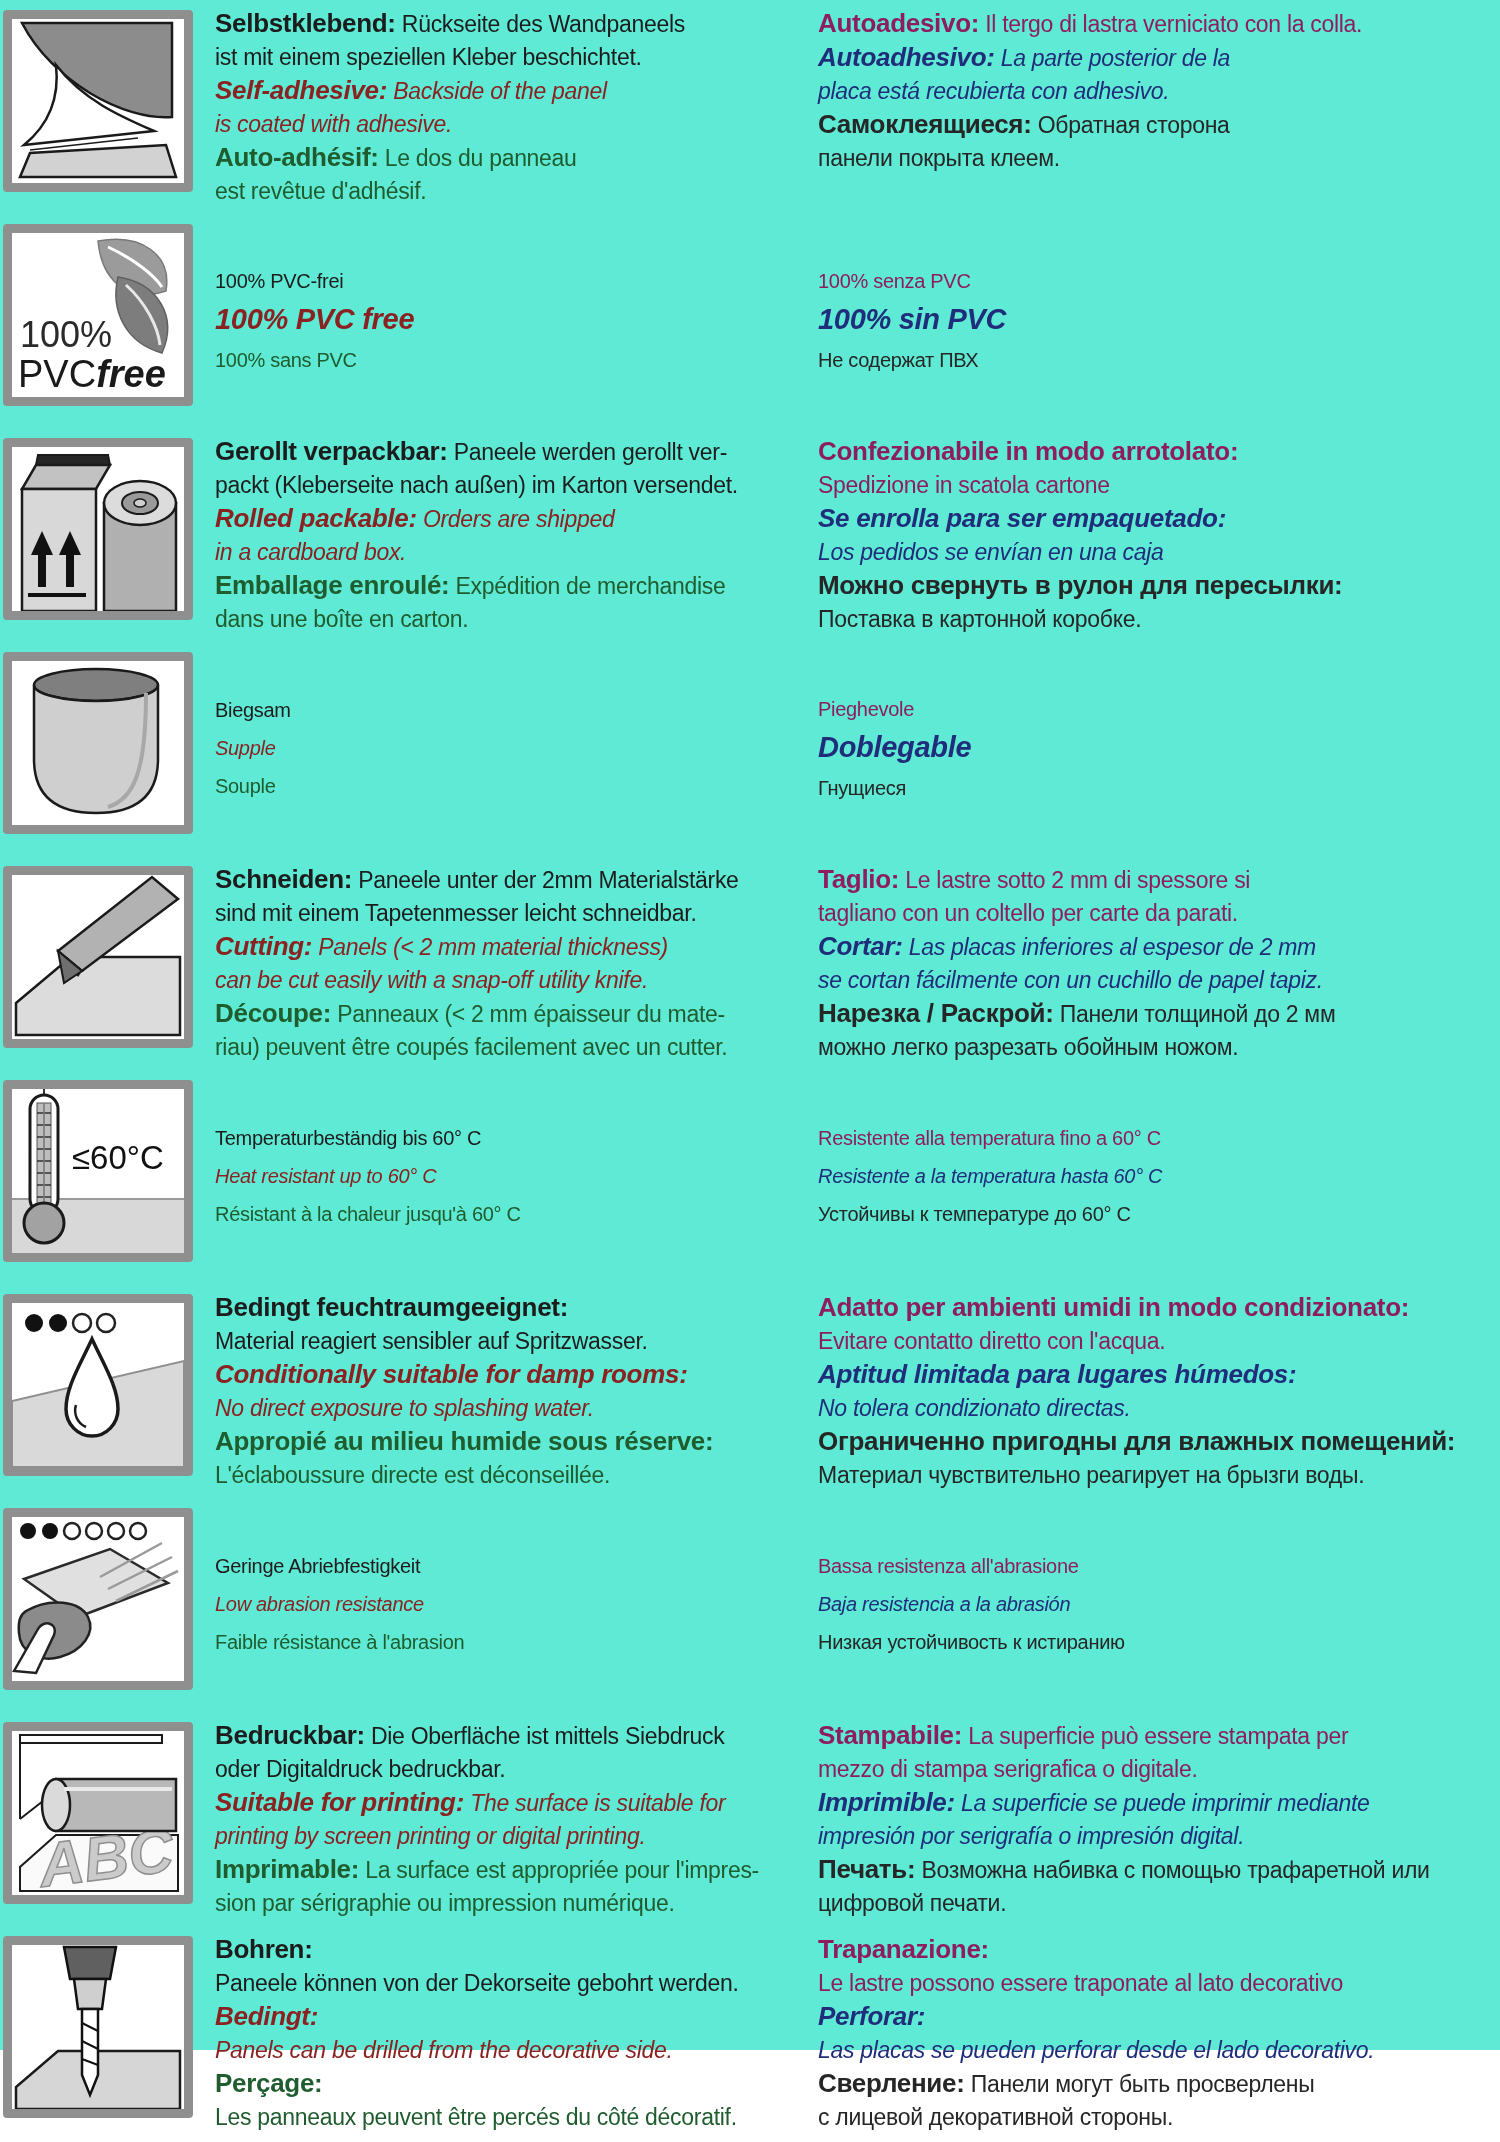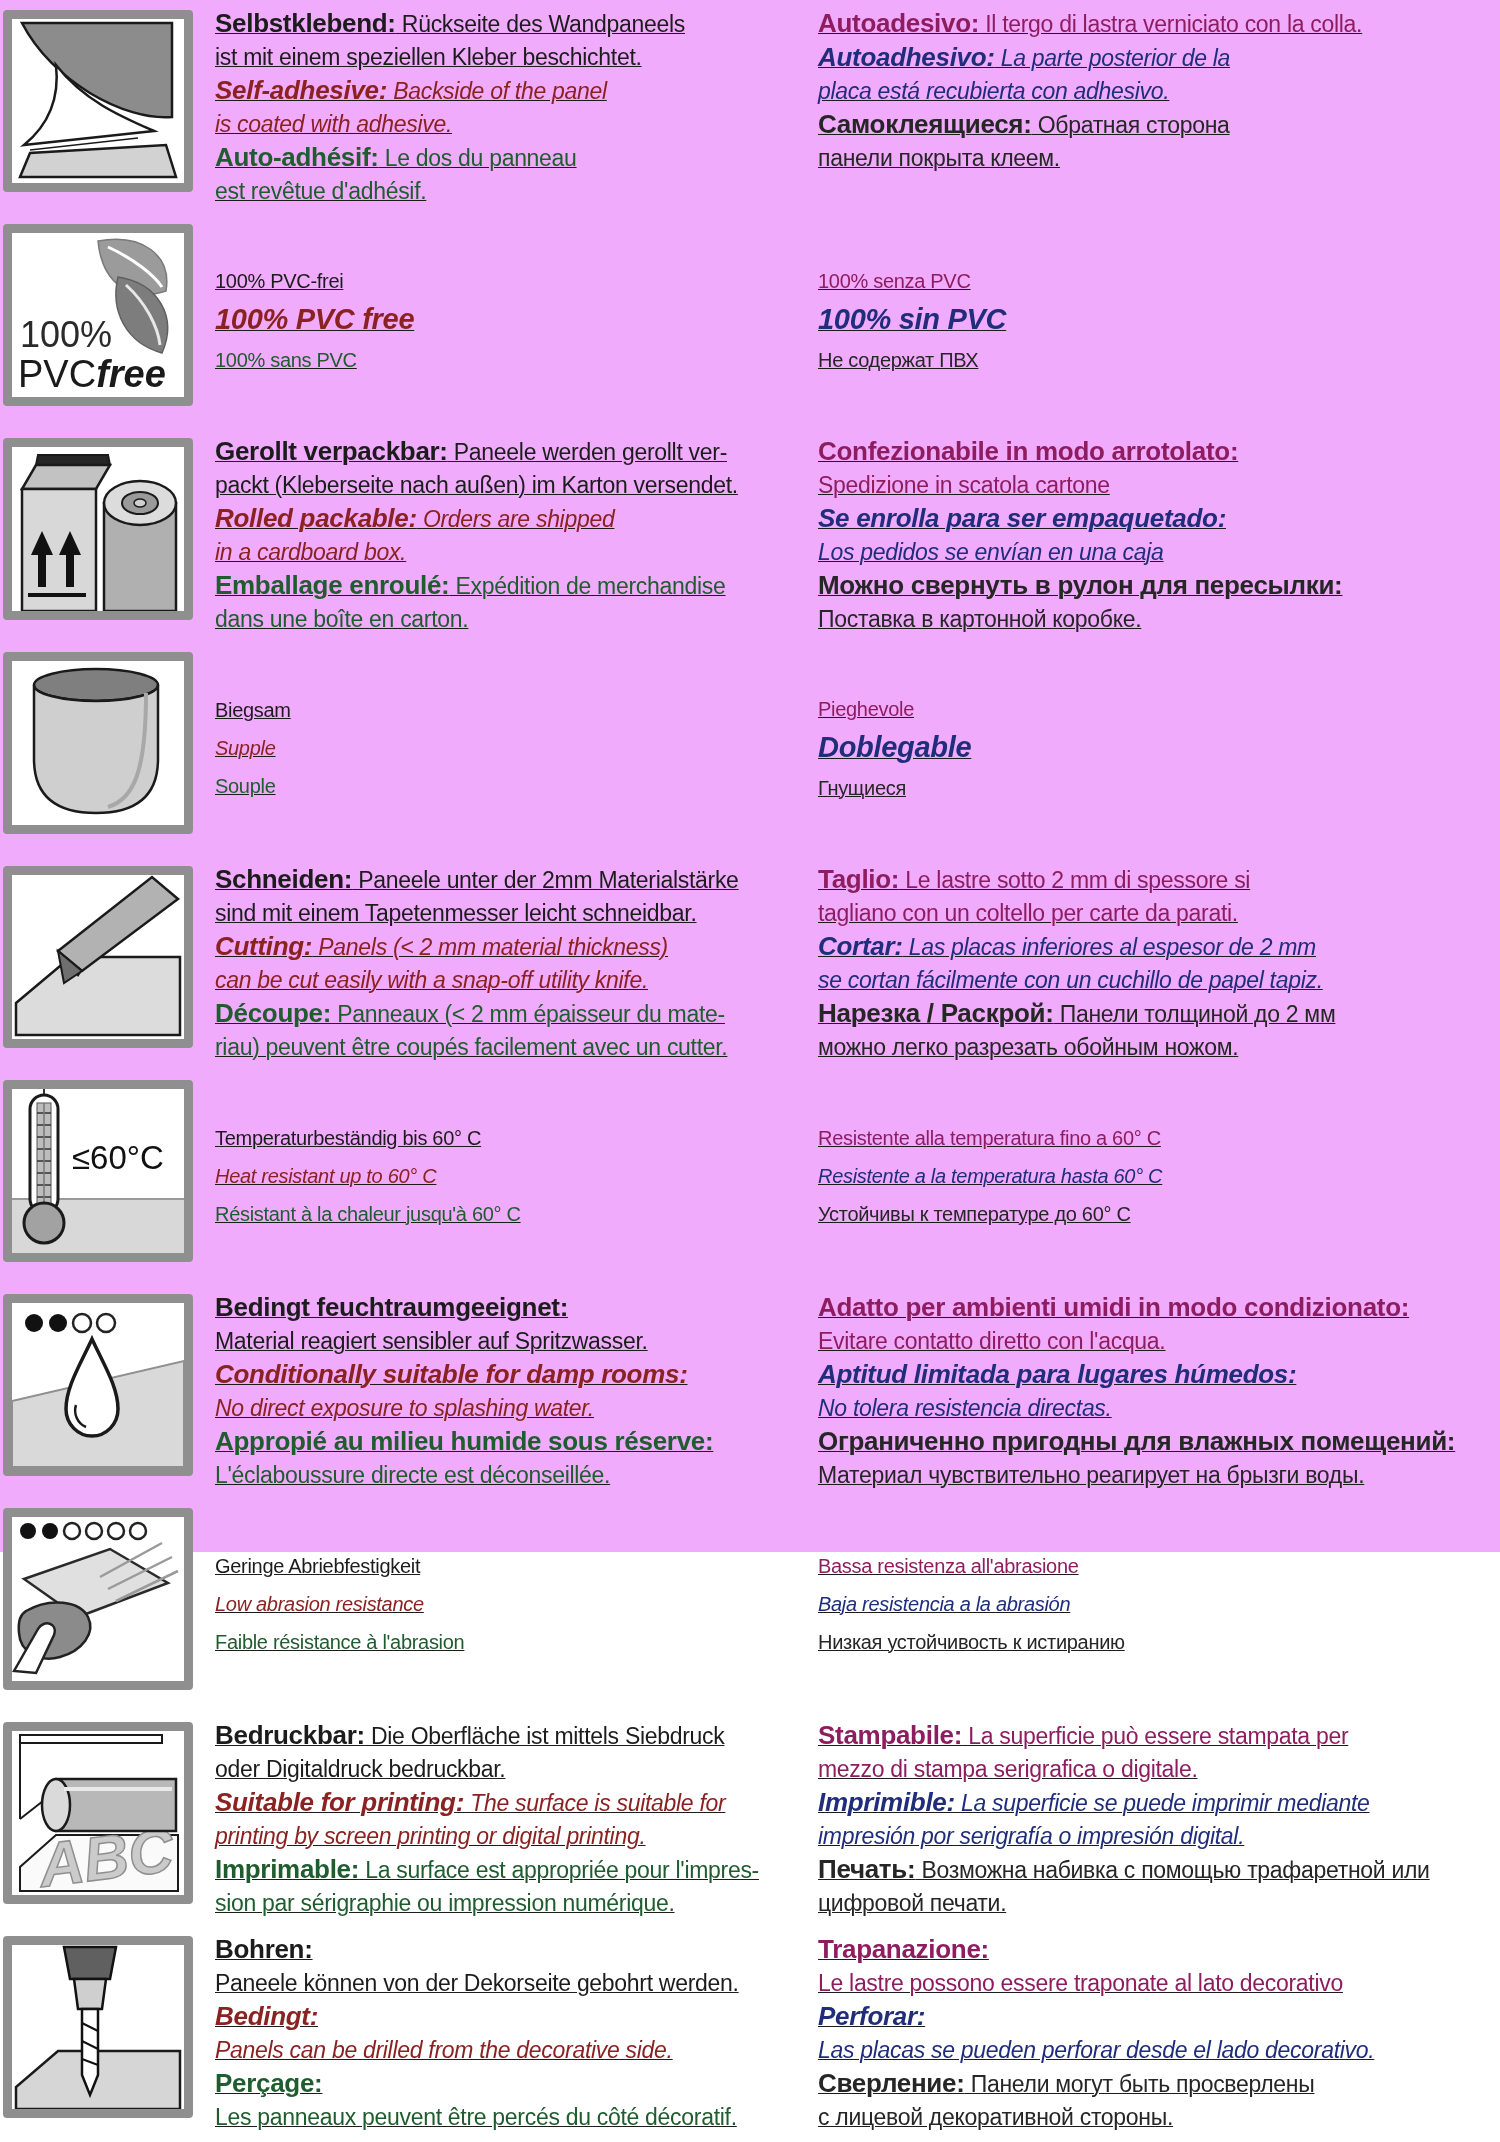--- a/index.html
+++ b/index.html
@@ -1,17 +1,17 @@
 <!DOCTYPE html>
 <html style="--c-de: #1c1c1c; --c-en: #8b2222; --c-fr: #1f5c2e; --c-it: #8e1d60; --c-es: #1f2d7a; --c-ru: #262626; --c-icon_border: #8f8f8f;"><head>
 <meta charset="utf-8">
 <style>
   html,body{margin:0;padding:0;background:#ffffff;}
   body{width:1500px;height:2142px;overflow:hidden;font-family:"Liberation Sans",sans-serif;color:#1c1c1c;}
-  #legend{position:relative;width:1500px;height:1552px;background:#f0abfc;text-decoration:underline;}
+  #legend{position:relative;width:1500px;height:2050px;background:#5eead4;}
   .row{display:grid;grid-template-columns:200px 600px 700px;height:214px;}
   .row:last-child{height:216px;}
   .icon-cell{position:relative;}
   .icon-box{box-sizing:border-box;width:190px;height:182px;margin:10px 0 0 3px;border:9px solid var(--c-icon_border,#8f8f8f);border-radius:4px;background:#fff;overflow:hidden;}
   .icon-box svg{display:block;width:172px;height:164px;}
   .text-col{padding-top:8px;}
   .text-col.left{padding-left:15px;}
   .text-col.right{padding-left:18px;}
   .row.center .text-col{padding-top:0;display:flex;flex-direction:column;justify-content:center;}
   .line{line-height:31px;white-space:nowrap;}
@@ -213,21 +213,21 @@
         <div class="line"><span class="seg lang-de style-body">Material reagiert sensibler auf Spritzwasser.</span></div>
         <div class="line"><span class="seg lang-en style-head">Conditionally suitable for damp rooms:</span></div>
         <div class="line"><span class="seg lang-en style-body">No direct exposure to splashing water.</span></div>
         <div class="line"><span class="seg lang-fr style-head">Appropié au milieu humide sous réserve:</span></div>
         <div class="line"><span class="seg lang-fr style-body">L'éclaboussure directe est déconseillée.</span></div>
       </div>
       <div class="text-col right">
         <div class="line"><span class="seg lang-it style-head">Adatto per ambienti umidi in modo condizionato:</span></div>
         <div class="line"><span class="seg lang-it style-body">Evitare contatto diretto con l'acqua.</span></div>
         <div class="line"><span class="seg lang-es style-head">Aptitud limitada para lugares húmedos:</span></div>
-        <div class="line"><span class="seg lang-es style-body">No tolera resistencia directas.</span></div>
+        <div class="line"><span class="seg lang-es style-body">No tolera condizionato directas.</span></div>
         <div class="line"><span class="seg lang-ru style-head">Ограниченно пригодны для влажных помещений:</span></div>
         <div class="line"><span class="seg lang-ru style-body">Материал чувствительно реагирует на брызги воды.</span></div>
       </div>
     </div>
     <div class="row center">
       <div class="icon-cell">
         <div class="icon-box">
           <svg viewBox="0 0 172 164">
             <circle cx="16" cy="14" r="8" fill="#111111"></circle>
             <circle cx="38" cy="14" r="8" fill="#111111"></circle>

